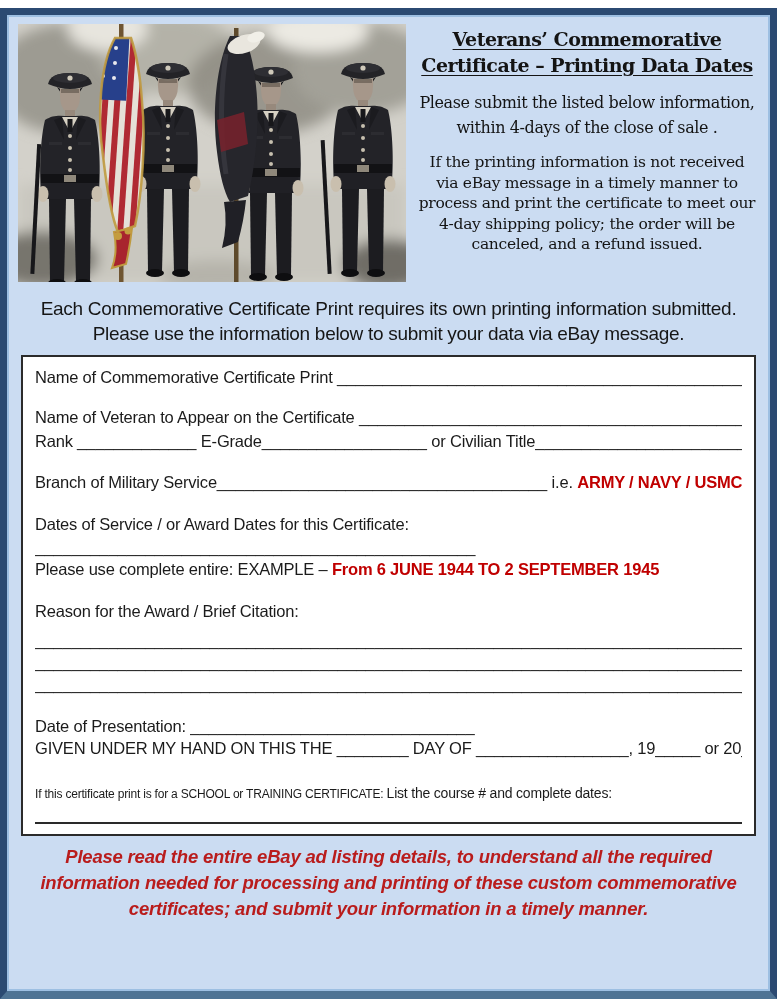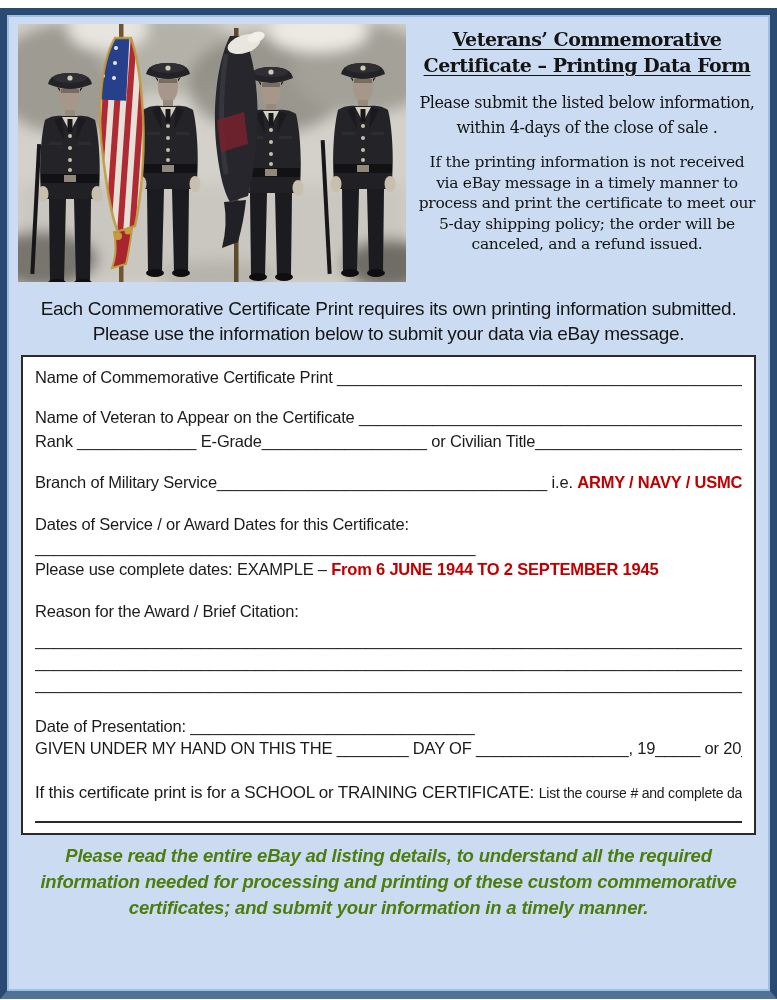--- a/index.html
+++ b/index.html
@@ -24,21 +24,21 @@
   .row{font-size:16.5px;line-height:20px;letter-spacing:-0.2px;white-space:nowrap;overflow:hidden;}
   .blank{letter-spacing:0;color:#222;}
   .red{color:#c00000;font-weight:bold;}
   .small{font-size:14px;}
   .caps{letter-spacing:-0.2px;}
   .mt2{margin-top:2px}.mt3{margin-top:3px}.mt4{margin-top:4px}.mt9{margin-top:9px}
   .mt20{margin-top:20px}.mt21{margin-top:21px}.mt22{margin-top:22px}.mt24{margin-top:24px}
   .fill-line{margin-top:16px;border-bottom:2px solid #2a2a2a;height:2px;}
   .boldnote{margin-top:12px;font-size:14px;font-weight:bold;line-height:18px;
             letter-spacing:-0.4px;white-space:normal;}
-  .warning{margin:8px 24px 0 24px;text-align:center;color:#4d7c0f;
+  .warning{margin:8px 24px 0 24px;text-align:center;color:#b91c1c;
            font-size:18.5px;font-weight:bold;font-style:italic;line-height:26px;
            letter-spacing:-0.2px;}
 </style>
 </head>
 <body>
 
 <div class="page">
   <div class="frame">
 
     <div class="top">
@@ -136,50 +136,50 @@
             <path d="M206,178 Q210,200 204,224 L220,218 Q226,196 228,176 Z" fill="#202026"></path>
             <ellipse cx="226" cy="20" rx="17" ry="9" fill="#e9e6de" transform="rotate(-18 226 20)"></ellipse>
             <ellipse cx="238" cy="13" rx="9" ry="5" fill="#f1efe8" transform="rotate(-18 238 13)"></ellipse>
           </g>
         </svg>
       </div>
 
       <div class="rcol">
         <div class="title">
           <span class="u">Veterans’ Commemorative</span><br>
-          <span class="u">Certificate – Printing Data Form</span>
+          <span class="u">Certificate – Printing Data Dates</span>
         </div>
         <div class="subtitle">Please submit the listed below information, within 4-days of the close of sale .</div>
-        <div class="notice">If the printing information is not received via eBay message in a timely manner to process and print the certificate to meet our 5-day shipping policy; the order will be canceled, and a refund issued.</div>
+        <div class="notice">If the printing information is not received via eBay message in a timely manner to process and print the certificate to meet our 4-day shipping policy; the order will be canceled, and a refund issued.</div>
       </div>
     </div>
 
     <div class="intro">Each Commemorative Certificate Print requires its own printing information submitted. Please use the information below to submit your data via eBay message.</div>
 
     <div class="formbox">
       <div class="row mt2"><span>Name of Commemorative Certificate Print </span><span class="blank">____________________________________________________</span></div>
 
       <div class="row mt20"><span>Name of Veteran to Appear on the Certificate </span><span class="blank">__________________________________________________</span></div>
       <div class="row mt4"><span>Rank </span><span class="blank">_____________</span><span> E-Grade</span><span class="blank">__________________</span><span> or Civilian Title</span><span class="blank">________________________</span></div>
 
       <div class="row mt21"><span>Branch of Military Service</span><span class="blank">____________________________________</span><span> i.e. </span><span class="red">ARMY / NAVY / USMC etc.</span></div>
 
       <div class="row mt22"><span>Dates of Service / or Award Dates for this Certificate:</span></div>
       <div class="row mt3"><span class="blank">________________________________________________</span></div>
-      <div class="row mt2"><span>Please use complete dates: EXAMPLE – </span><span class="red">From 6 JUNE 1944 TO 2 SEPTEMBER 1945</span></div>
+      <div class="row mt2"><span>Please use complete entire: EXAMPLE – </span><span class="red">From 6 JUNE 1944 TO 2 SEPTEMBER 1945</span></div>
 
       <div class="row mt22"><span>Reason for the Award / Brief Citation:</span></div>
       <div class="row mt9"><span class="blank">______________________________________________________________________________</span></div>
       <div class="row mt2"><span class="blank">______________________________________________________________________________</span></div>
       <div class="row mt2"><span class="blank">______________________________________________________________________________</span></div>
 
       <div class="row mt22"><span>Date of Presentation: </span><span class="blank">_______________________________</span></div>
       <div class="row mt2 caps"><span>GIVEN UNDER MY HAND ON THIS THE ________ DAY OF _________________, 19_____ or 20______.</span></div>
 
-      <div class="row mt24"><span style="font-size:17px">If this certificate print is for a SCHOOL or TRAINING CERTIFICATE: </span><span class="small">List the course # and complete dates:</span></div>
+      <div class="row mt24"><span style="font-size:12px">If this certificate print is for a SCHOOL or TRAINING CERTIFICATE: </span><span class="small">List the course # and complete dates:</span></div>
       <div class="fill-line"></div>
 
     </div>
 
     <div class="warning">Please read the entire eBay ad listing details, to understand all the required information needed for processing and printing of these custom commemorative certificates; and submit your information in a timely manner.</div>
 
   </div>
 </div>
 
 </body></html>

